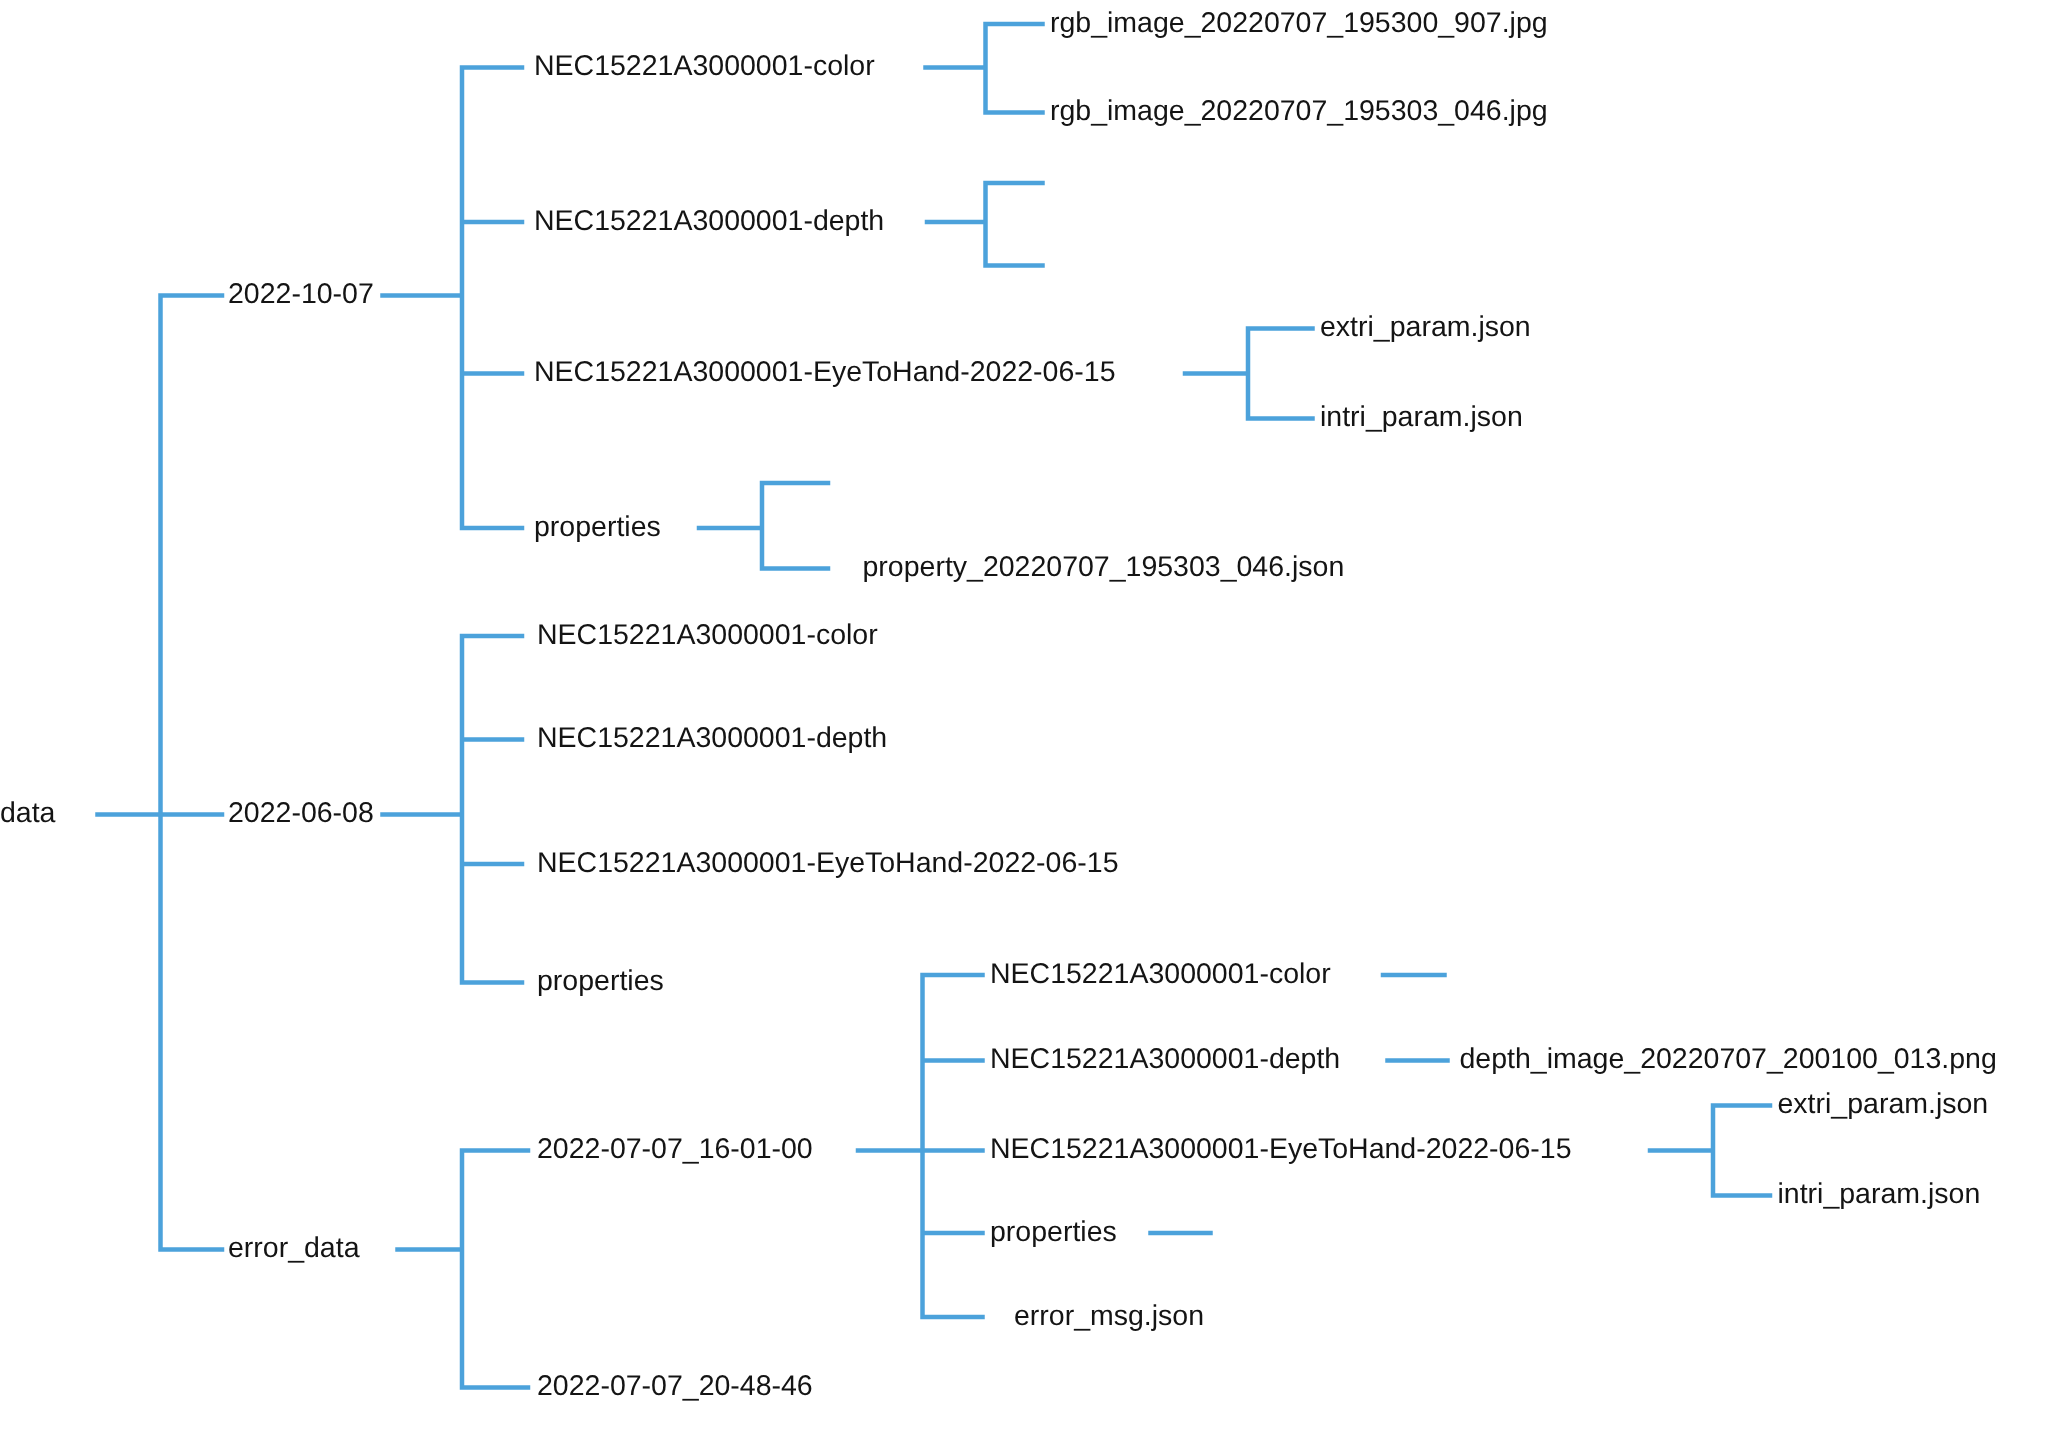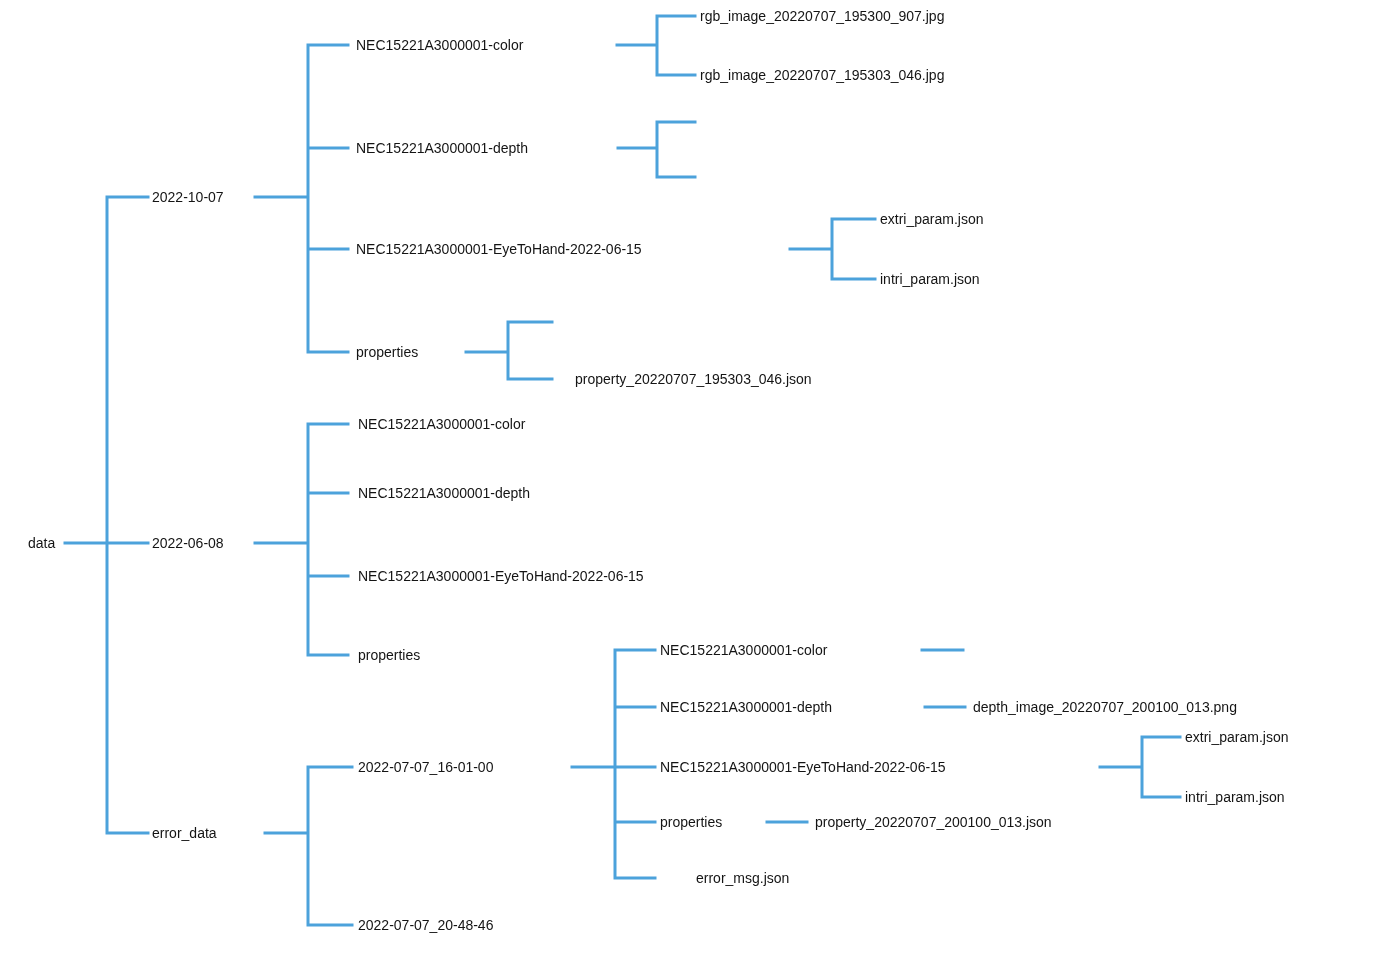--- a/index.html
+++ b/index.html
@@ -18,21 +18,21 @@
     width: 1378px; height: 953px;
   }
   svg.connectors path {
     fill: none;
     stroke: #4CA2DB;
     stroke-width: 3;
     stroke-linecap: square;
   }
   .lbl {
     position: absolute;
-    font-size: 14px;
+    font-size: 19px;
     line-height: 28px;
     white-space: nowrap;
     text-align: right;
   }
 </style>
 </head>
 <body>
 
 <div class="canvas">
 
@@ -43,21 +43,21 @@
     <path d="M618 148 H657 M657 122 V177 M657 122 H695 M657 177 H695"></path>
     <path d="M790 249 H832 M832 219 V279 M832 219 H875 M832 279 H875"></path>
     <path d="M466 352 H508 M508 322 V379 M508 322 H552 M508 379 H552"></path>
     <path d="M255 543 H308 M308 424 V655 M308 424 H348 M308 493 H348 M308 576 H348 M308 655 H348"></path>
     <path d="M265 833 H308 M308 767 V925 M308 767 H352 M308 925 H352"></path>
     <path d="M572 767 H655 M615 650 V878 M615 650 H655 M615 707 H655 M615 822 H655 M615 878 H655 M922 650 H963 M925 707 H965"></path>
     <path d="M1100 767 H1142 M1142 737 V797 M1142 737 H1180 M1142 797 H1180"></path>
     <path d="M767 822 H807"></path>
   </svg>
 
-  <span class="lbl" style="left:28px;top:529px">data</span>
+  <span class="lbl" style="left:0;top:529px">data</span>
 
   <span class="lbl" style="left:152px;top:183px">2022-10-07</span>
   <span class="lbl" style="left:152px;top:529px">2022-06-08</span>
   <span class="lbl" style="left:152px;top:819px">error_data</span>
 
   <span class="lbl" style="left:356px;top:31px">NEC15221A3000001-color</span>
   <span class="lbl" style="left:700px;top:2px">rgb_image_20220707_195300_907.jpg</span>
   <span class="lbl" style="left:700px;top:61px">rgb_image_20220707_195303_046.jpg</span>
   <span class="lbl" style="left:356px;top:134px">NEC15221A3000001-depth</span>
   <span class="lbl" style="left:356px;top:235px">NEC15221A3000001-EyeToHand-2022-06-15</span>
@@ -72,17 +72,16 @@
   <span class="lbl" style="left:358px;top:641px">properties</span>
 
   <span class="lbl" style="left:358px;top:753px">2022-07-07_16-01-00</span>
   <span class="lbl" style="left:660px;top:636px">NEC15221A3000001-color</span>
   <span class="lbl" style="left:660px;top:693px">NEC15221A3000001-depth</span>
   <span class="lbl" style="left:973px;top:693px">depth_image_20220707_200100_013.png</span>
   <span class="lbl" style="left:660px;top:753px">NEC15221A3000001-EyeToHand-2022-06-15</span>
   <span class="lbl" style="left:1185px;top:723px">extri_param.json</span>
   <span class="lbl" style="left:1185px;top:783px">intri_param.json</span>
   <span class="lbl" style="left:660px;top:808px">properties</span>
-  <span class="lbl" style="left:815px;top:808px">property_20220707_200100_013.json</span>
-  <span class="lbl" style="left:696px;top:864px">error_msg.json</span>
+  <span class="lbl" style="left:676px;top:864px">error_msg.json</span>
   <span class="lbl" style="left:358px;top:911px">2022-07-07_20-48-46</span>
 
 </div>
 
 </body></html>

